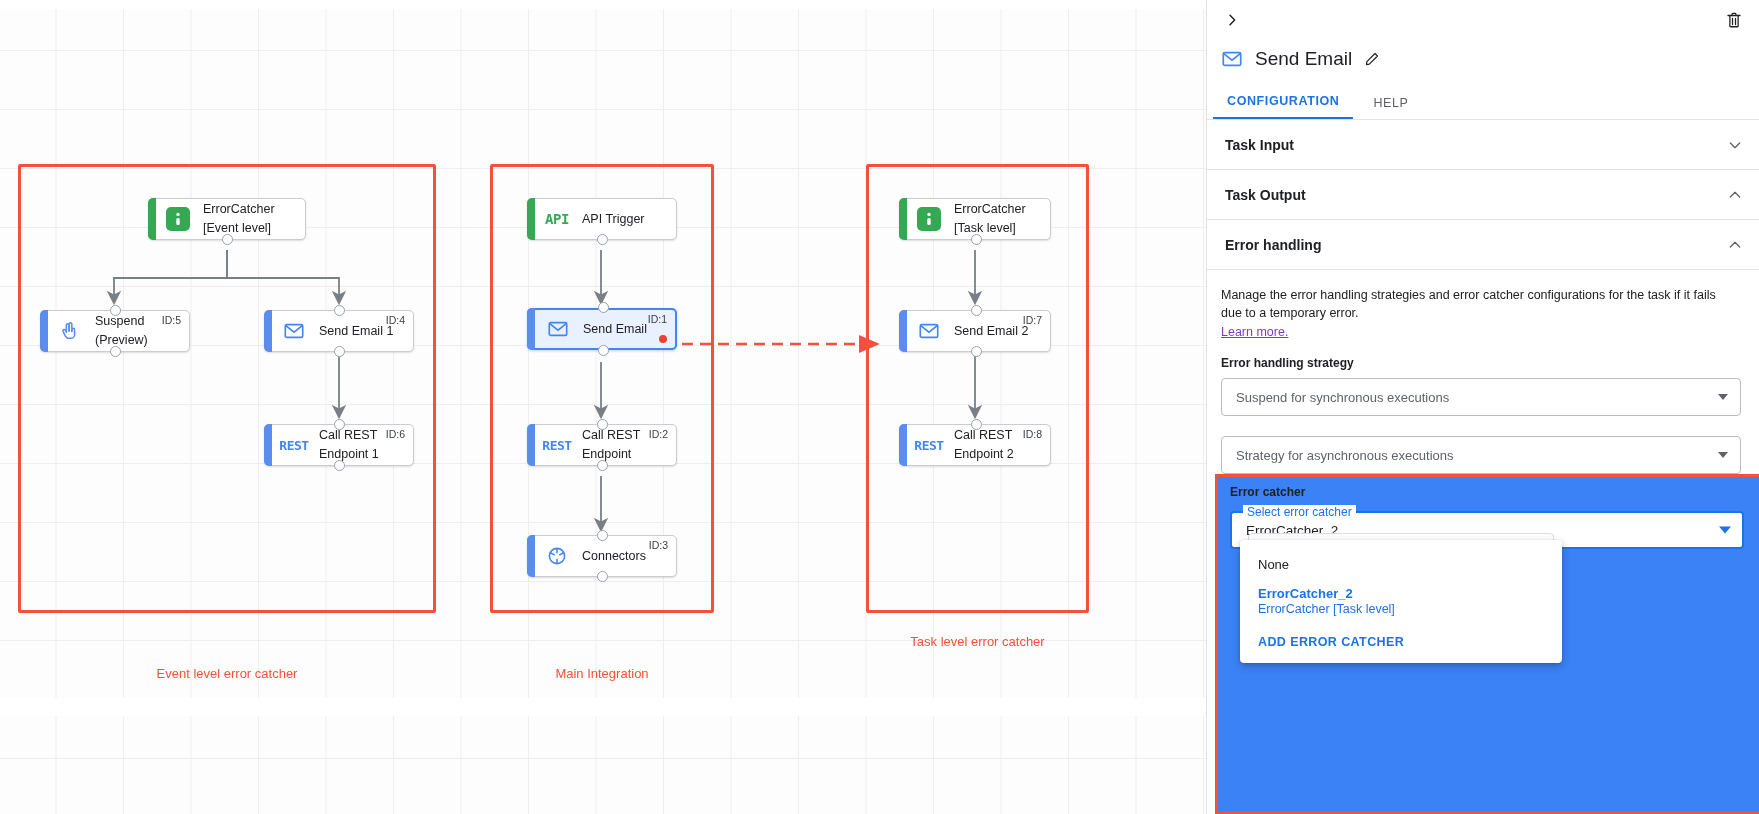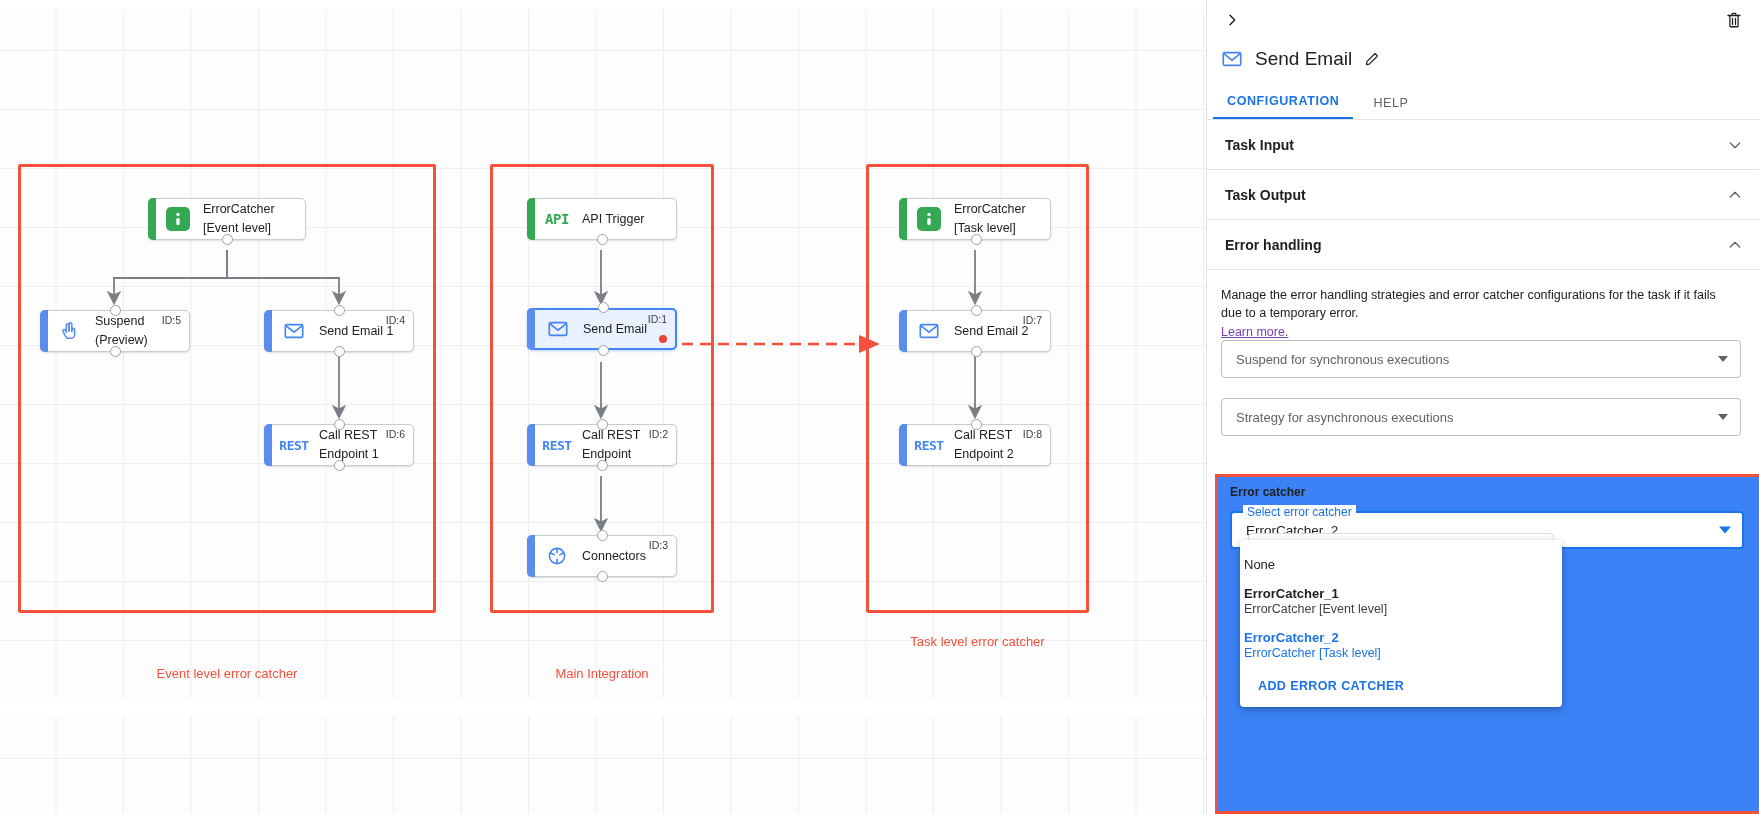--- a/index.html
+++ b/index.html
@@ -230,21 +230,21 @@
   }
   .ec-menu {
     position: absolute;
     left: 22px; top: 63px;
     width: 322px;
     background: #fff;
     border-radius: 4px;
     box-shadow: 0 3px 10px rgba(0,0,0,.22), 0 1px 3px rgba(0,0,0,.14);
     padding: 10px 0 12px 0;
   }
-  .menu-item { padding: 7px 4px; cursor: pointer; }
+  .menu-item { padding: 7px 18px; cursor: pointer; }
   .mi-title { font-size: 13px; color:#202124; }
   .mi-title.bold { font-weight:700; }
   .mi-title.sel { color:#1a73e8; font-weight:700; }
   .mi-sub { font-size: 12.5px; color:#3c4043; margin-top:1px; }
   .mi-sub.sel { color:#1a73e8; }
   .menu-action {
     padding: 12px 18px 2px 18px;
     font-size: 12.5px; font-weight:700; letter-spacing:.4px;
     color:#1a73e8; cursor:pointer;
   }
@@ -504,20 +504,21 @@
         <svg width="16" height="16" viewBox="0 0 24 24" fill="none" stroke="#5f6368" stroke-width="2" stroke-linecap="round" stroke-linejoin="round">
             <path d="M5 15l7-7 7 7"></path>
           </svg>
       </span>
     </div>
 
     <div class="section-body">
       <div class="desc">Manage the error handling strategies and error catcher configurations for the task if it fails due to a temporary error.</div>
       <a class="learn-more">Learn more.</a>
 
+      <div class="field-label">Error handling strategy</div>
 
       <div class="select-box">
         <span>Suspend for synchronous executions</span>
         <span class="arrow"></span>
       </div>
 
       <div class="select-box">
         <span>Strategy for asynchronous executions</span>
         <span class="arrow"></span>
       </div>
@@ -531,24 +532,20 @@
           <span class="ec-float-label">Select error catcher</span>
           <span>ErrorCatcher_2</span>
           <span class="arrow"></span>
         </div>
 
         <div class="ghost-box"></div>
 
         <div class="ec-menu">
           <div class="menu-item">
             <div class="mi-title">None</div>
-          </div>
-          <div class="menu-item">
-            <div class="mi-title bold">ErrorCatcher_1</div>
-            <div class="mi-sub">ErrorCatcher [Event level]</div>
           </div>
           <div class="menu-item">
             <div class="mi-title sel">ErrorCatcher_2</div>
             <div class="mi-sub sel">ErrorCatcher [Task level]</div>
           </div>
           <div class="menu-action">ADD ERROR CATCHER</div>
         </div>
       </div>
     </div>
 

